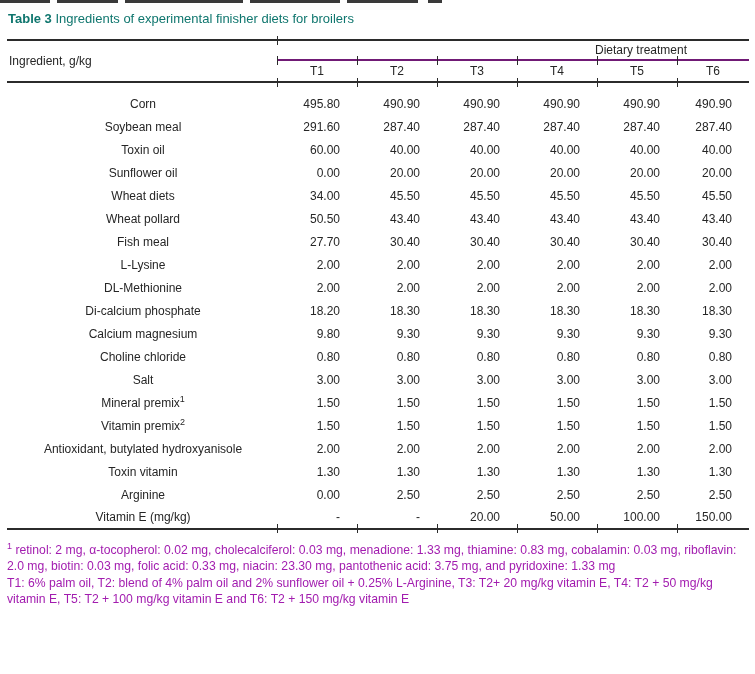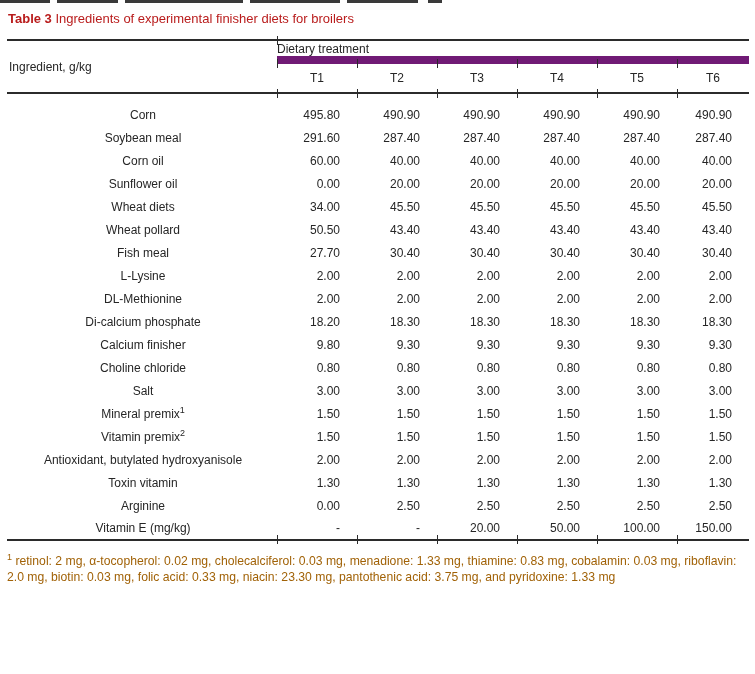--- a/index.html
+++ b/index.html
@@ -13,45 +13,45 @@
     overflow:hidden;
   }
   .content { padding:0 6px 0 7px; }
 
   
   .artifact { position:absolute; pointer-events:none; }
   .artifact span { position:absolute; display:block; }
   .artifact-top span { top:0; height:3px; background:#3a3a3a; }
 
   
-  .title { margin:11px 0 12px 1px; font-size:13px; line-height:16px; color:#b91c1c; }
+  .title { margin:11px 0 12px 1px; font-size:13px; line-height:16px; color:#0f766e; }
   .title b { font-weight:bold; }
 
   
   table.ingredients {
     border-collapse:collapse;
     table-layout:fixed;
     width:742px;
     font-size:12px;
     color:#262626;
     border-top:2px solid #2b2b2b;
   }
   thead { border-bottom:2px solid #2b2b2b; }
   th { font-weight:normal; position:relative; padding:0; }
   td { padding:0; position:relative; }
 
   th.ingredient-h {
     text-align:left; vertical-align:middle; padding-left:2px; font-size:12px;
   }
   th.group-h {
-    height:20px; text-align:left; vertical-align:middle;
-    border-bottom:8px solid #701a75;
+    height:20px; text-align:right; vertical-align:middle;
+    border-bottom:2px solid #701a75;
     padding-right:62px;
   }
-  tr.tcols th { height:33px; text-align:center; vertical-align:middle; }
+  tr.tcols th { height:22px; text-align:center; vertical-align:middle; }
 
   
   .tick-t::before {
     content:""; position:absolute; left:-0.5px; top:-5px;
     width:1.5px; height:9px; background:#2b2b2b;
   }
   .tick-b::after {
     content:""; position:absolute; left:-0.5px; bottom:-5px;
     width:1.5px; height:9px; background:#2b2b2b;
   }
@@ -60,21 +60,21 @@
   tbody tr.data-row td { height:23px; }
   td.ing { text-align:center; padding-left:2px; white-space:nowrap; }
   td.val { text-align:right; padding-right:17px; font-variant-numeric:tabular-nums; }
   tr.last td { border-bottom:2px solid #2b2b2b;margin-left:48px; }
 
   sup { font-size:9px; line-height:0; vertical-align:super; }
 
   
   .footnotes {
     margin-top:12px; width:742px;
-    font-size:12.2px; line-height:16.4px; color:#a16207;
+    font-size:12.2px; line-height:16.4px; color:#a21caf;
   }
   .footnote { margin:0; }
   .footnote sup { font-size:9px; vertical-align:top; line-height:1; }
 </style>
 </head>
 <body>
 
 <div class="artifact artifact-top">
   <span style="left:0; width:50px;"></span>
   <span style="left:57px; width:61px;"></span>
@@ -137,21 +137,21 @@
         <tr class="data-row">
           <td class="ing">Soybean meal</td>
           <td class="val">291.60</td>
           <td class="val">287.40</td>
           <td class="val">287.40</td>
           <td class="val">287.40</td>
           <td class="val">287.40</td>
           <td class="val">287.40</td>
         </tr>
         <tr class="data-row">
-          <td class="ing">Corn oil</td>
+          <td class="ing">Toxin oil</td>
           <td class="val">60.00</td>
           <td class="val">40.00</td>
           <td class="val">40.00</td>
           <td class="val">40.00</td>
           <td class="val">40.00</td>
           <td class="val">40.00</td>
         </tr>
         <tr class="data-row">
           <td class="ing">Sunflower oil</td>
           <td class="val">0.00</td>
@@ -209,21 +209,21 @@
         <tr class="data-row">
           <td class="ing">Di-calcium phosphate</td>
           <td class="val">18.20</td>
           <td class="val">18.30</td>
           <td class="val">18.30</td>
           <td class="val">18.30</td>
           <td class="val">18.30</td>
           <td class="val">18.30</td>
         </tr>
         <tr class="data-row">
-          <td class="ing">Calcium finisher</td>
+          <td class="ing">Calcium magnesium</td>
           <td class="val">9.80</td>
           <td class="val">9.30</td>
           <td class="val">9.30</td>
           <td class="val">9.30</td>
           <td class="val">9.30</td>
           <td class="val">9.30</td>
         </tr>
         <tr class="data-row">
           <td class="ing">Choline chloride</td>
           <td class="val">0.80</td>
@@ -295,20 +295,21 @@
           <td class="val tick-b">50.00</td>
           <td class="val tick-b">100.00</td>
           <td class="val tick-b">150.00</td>
         </tr>
       </tbody>
   </table>
 
   <div class="footnotes" id="footnotes">
 
   <div class="footnote"><sup>1</sup> retinol: 2 mg, α-tocopherol: 0.02 mg, cholecalciferol: 0.03 mg, menadione: 1.33 mg, thiamine: 0.83 mg, cobalamin: 0.03 mg, riboflavin: 2.0 mg, biotin: 0.03 mg, folic acid: 0.33 mg, niacin: 23.30 mg, pantothenic acid: 3.75 mg, and pyridoxine: 1.33 mg</div>
+      <div class="footnote">T1: 6% palm oil, T2: blend of 4% palm oil and 2% sunflower oil + 0.25% L-Arginine, T3: T2+ 20 mg/kg vitamin E, T4: T2 + 50 mg/kg vitamin E, T5: T2 + 100 mg/kg vitamin E and T6: T2 + 150 mg/kg vitamin E</div>
     </div>
 
 </div>
 
 <div class="artifact artifact-bottom">
   
   
   
   
   

